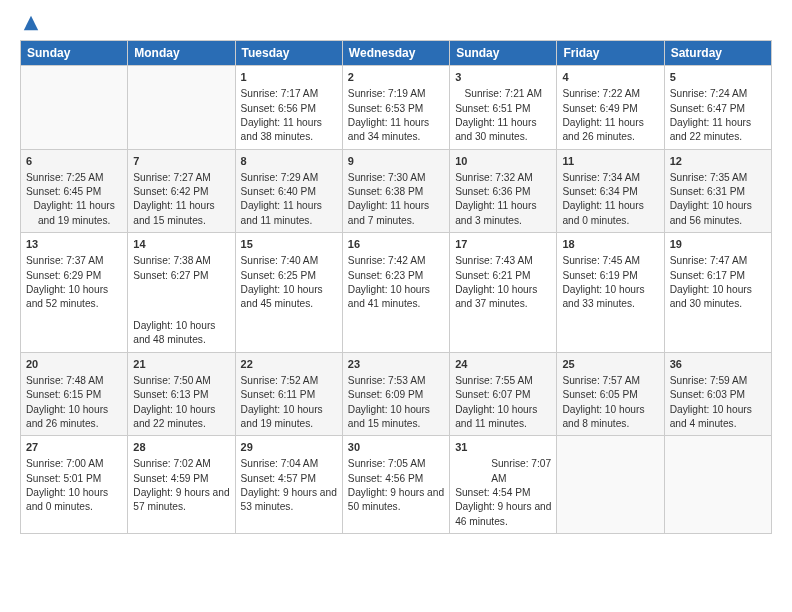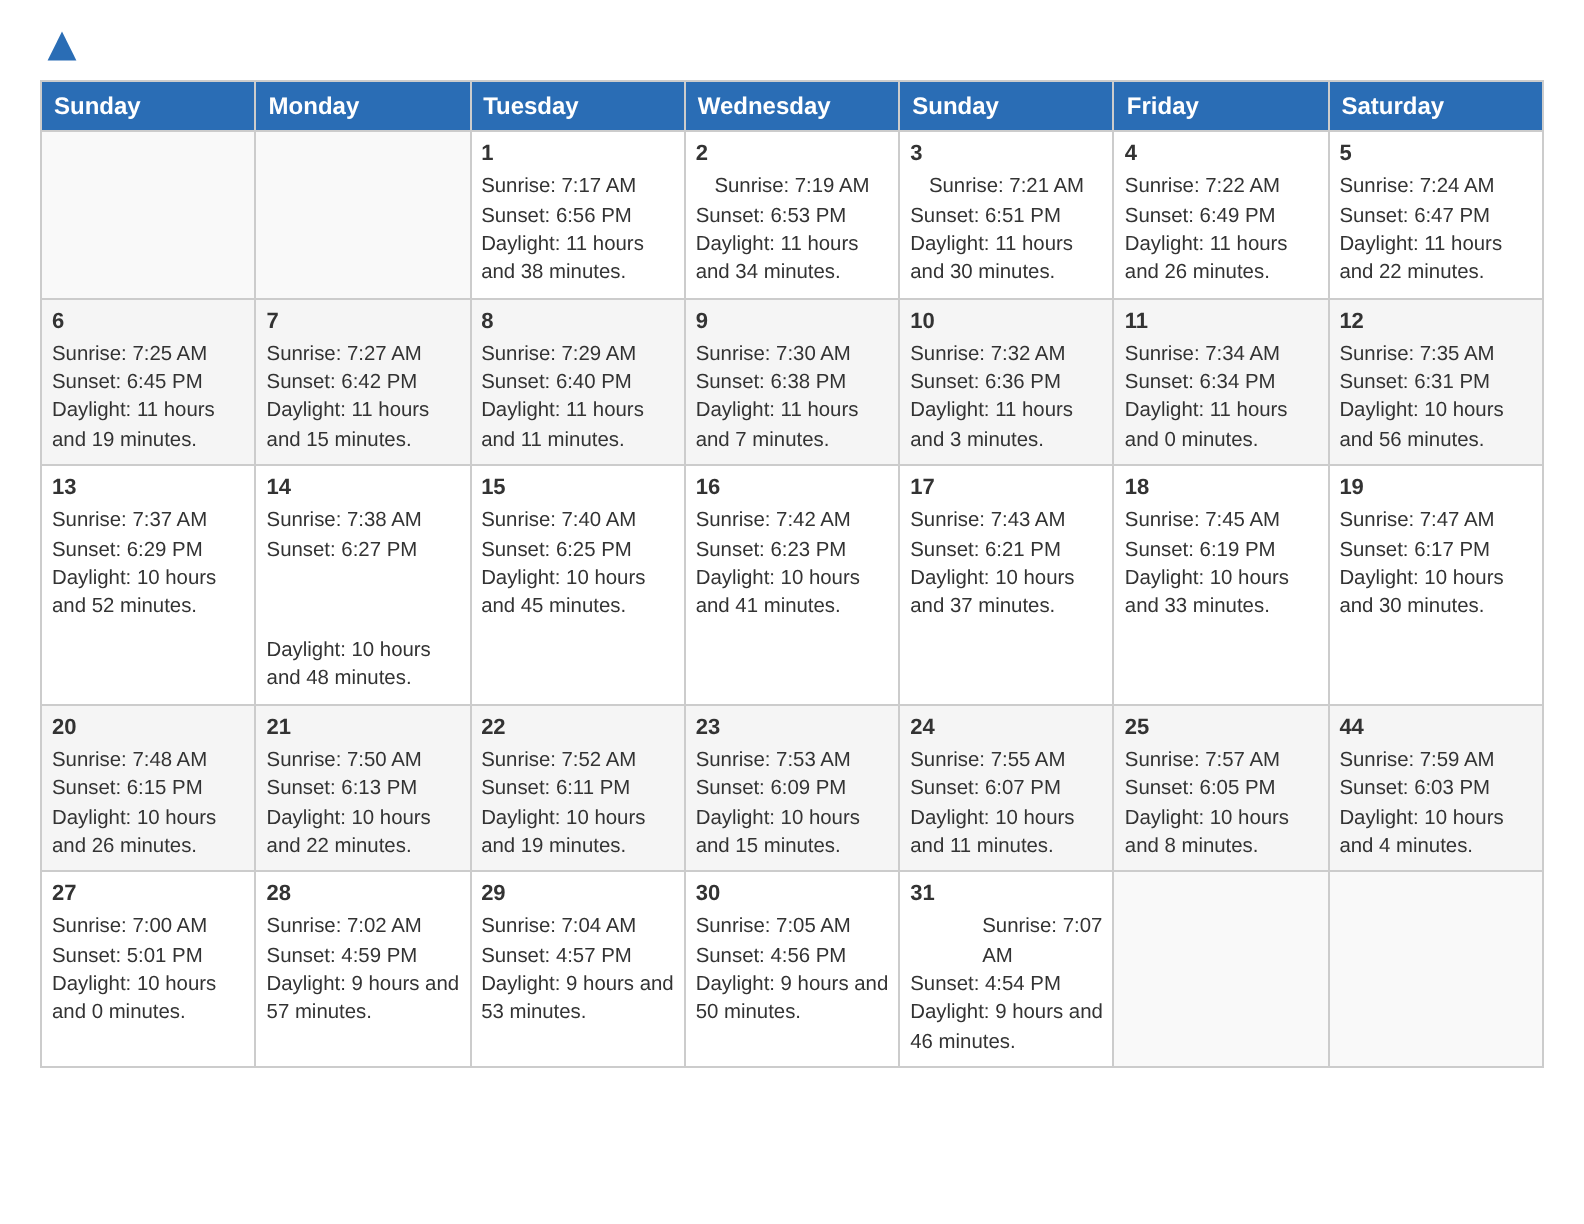--- a/index.html
+++ b/index.html
@@ -137,21 +137,21 @@
           <td class="empty"></td>
           <td class="empty"></td>
           <td>
             <span class="day-number">1</span>
             <span style="display: block;">Sunrise: 7:17 AM</span>
             <span style="display: block;">Sunset: 6:56 PM</span>
             <span style="display: block;">Daylight: 11 hours and 38 minutes.</span>
           </td>
           <td>
             <span class="day-number">2</span>
-            <span style="display: block; text-align: center;">Sunrise: 7:19 AM</span>
+            <span style="display: block;">Sunrise: 7:19 AM</span>
             <span style="display: block;">Sunset: 6:53 PM</span>
             <span style="display: block;">Daylight: 11 hours and 34 minutes.</span>
           </td>
           <td>
             <span class="day-number">3</span>
             <span style="display: block; text-align: center;">Sunrise: 7:21 AM</span>
             <span style="display: block;">Sunset: 6:51 PM</span>
             <span style="display: block;">Daylight: 11 hours and 30 minutes.</span>
           </td>
           <td>
@@ -165,21 +165,21 @@
             <span style="display: block;">Sunrise: 7:24 AM</span>
             <span style="display: block;">Sunset: 6:47 PM</span>
             <span style="display: block;">Daylight: 11 hours and 22 minutes.</span>
           </td>
         </tr>
         <tr class="row-alt">
           <td>
             <span class="day-number">6</span>
             <span style="display: block;">Sunrise: 7:25 AM</span>
             <span style="display: block;">Sunset: 6:45 PM</span>
-            <span style="display: block;">Daylight: 11 hours and 19 minutes.</span>
+            <span style="display: block; text-align: center;">Daylight: 11 hours and 19 minutes.</span>
           </td>
           <td>
             <span class="day-number">7</span>
             <span style="display: block;">Sunrise: 7:27 AM</span>
             <span style="display: block;">Sunset: 6:42 PM</span>
             <span style="display: block;">Daylight: 11 hours and 15 minutes.</span>
           </td>
           <td>
             <span class="day-number">8</span>
             <span style="display: block;">Sunrise: 7:29 AM</span>
@@ -286,21 +286,21 @@
             <span style="display: block;">Sunset: 6:07 PM</span>
             <span style="display: block;">Daylight: 10 hours and 11 minutes.</span>
           </td>
           <td>
             <span class="day-number">25</span>
             <span style="display: block;">Sunrise: 7:57 AM</span>
             <span style="display: block;">Sunset: 6:05 PM</span>
             <span style="display: block;">Daylight: 10 hours and 8 minutes.</span>
           </td>
           <td>
-            <span class="day-number">44</span>
+            <span class="day-number">36</span>
             <span style="display: block;">Sunrise: 7:59 AM</span>
             <span style="display: block;">Sunset: 6:03 PM</span>
             <span style="display: block;">Daylight: 10 hours and 4 minutes.</span>
           </td>
         </tr>
         <tr>
           <td>
             <span class="day-number">27</span>
             <span style="display: block;">Sunrise: 7:00 AM</span>
             <span style="display: block;">Sunset: 5:01 PM</span>

